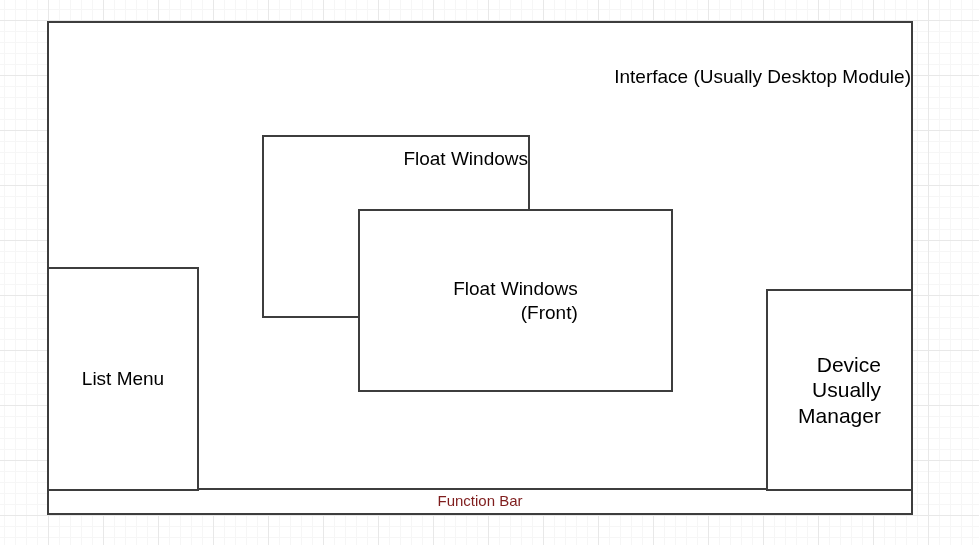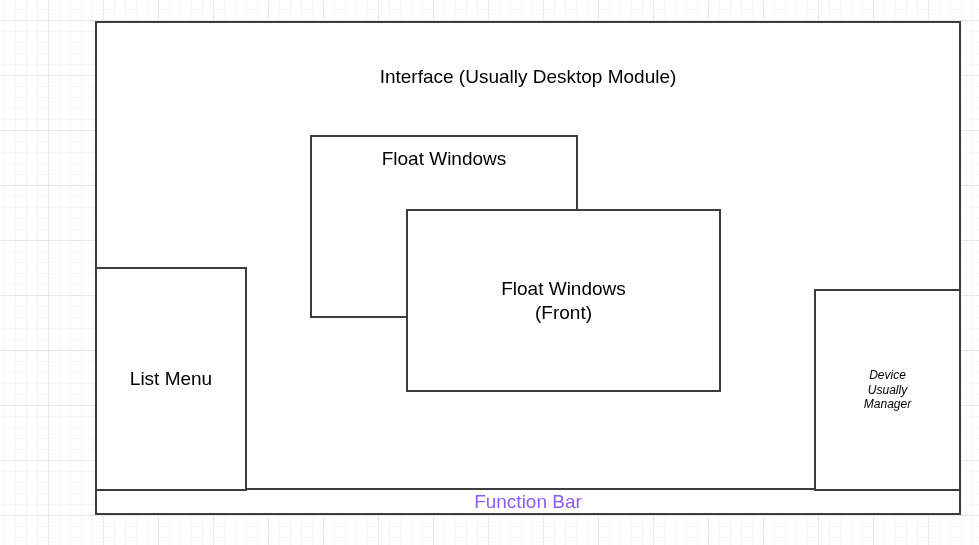--- a/index.html
+++ b/index.html
@@ -34,23 +34,22 @@
       48px 20px,
       48px 20px;
   }
 
   .box {
     position: absolute;
     box-sizing: border-box;
     border: 2px solid #3d3d3d;
     background: #ffffff;
     color: #000000;
-    text-align: center;
+    text-align: right;
     line-height: 1.22;
-    margin-left: 48px;
   }
 
   
   #interface-box {
     left: 47px;
     top: 21px;
     width: 866px;
     height: 494px;
     z-index: 1;
   }
@@ -72,22 +71,22 @@
     height: 27px;
     box-sizing: border-box;
     border: 2px solid #3d3d3d;
     background: #ffffff;
     display: flex;
     align-items: center;
     justify-content: center;
     z-index: 6;
   }
   #function-bar-label {
-    font-size: 19px;
-    color: #8b5cf6;
+    font-size: 15px;
+    color: #7f1d1d;
     white-space: nowrap;
   }
 
   
   #list-menu-box {
     left: 47px;
     top: 267px;
     width: 152px;
     height: 224px;
     z-index: 3;
@@ -136,22 +135,21 @@
     left: 766px;
     top: 289px;
     width: 147px;
     height: 202px;
     z-index: 3;
     display: flex;
     align-items: center;
     justify-content: center;
   }
   #device-manager-label {
-    font-size: 12px;
-    font-style: italic;
+    font-size: 21px;
   }
 
   .line2 { display: block; }
 </style>
 </head>
 <body>
 
 <div id="canvas">
 
   <div class="box" id="interface-box">

